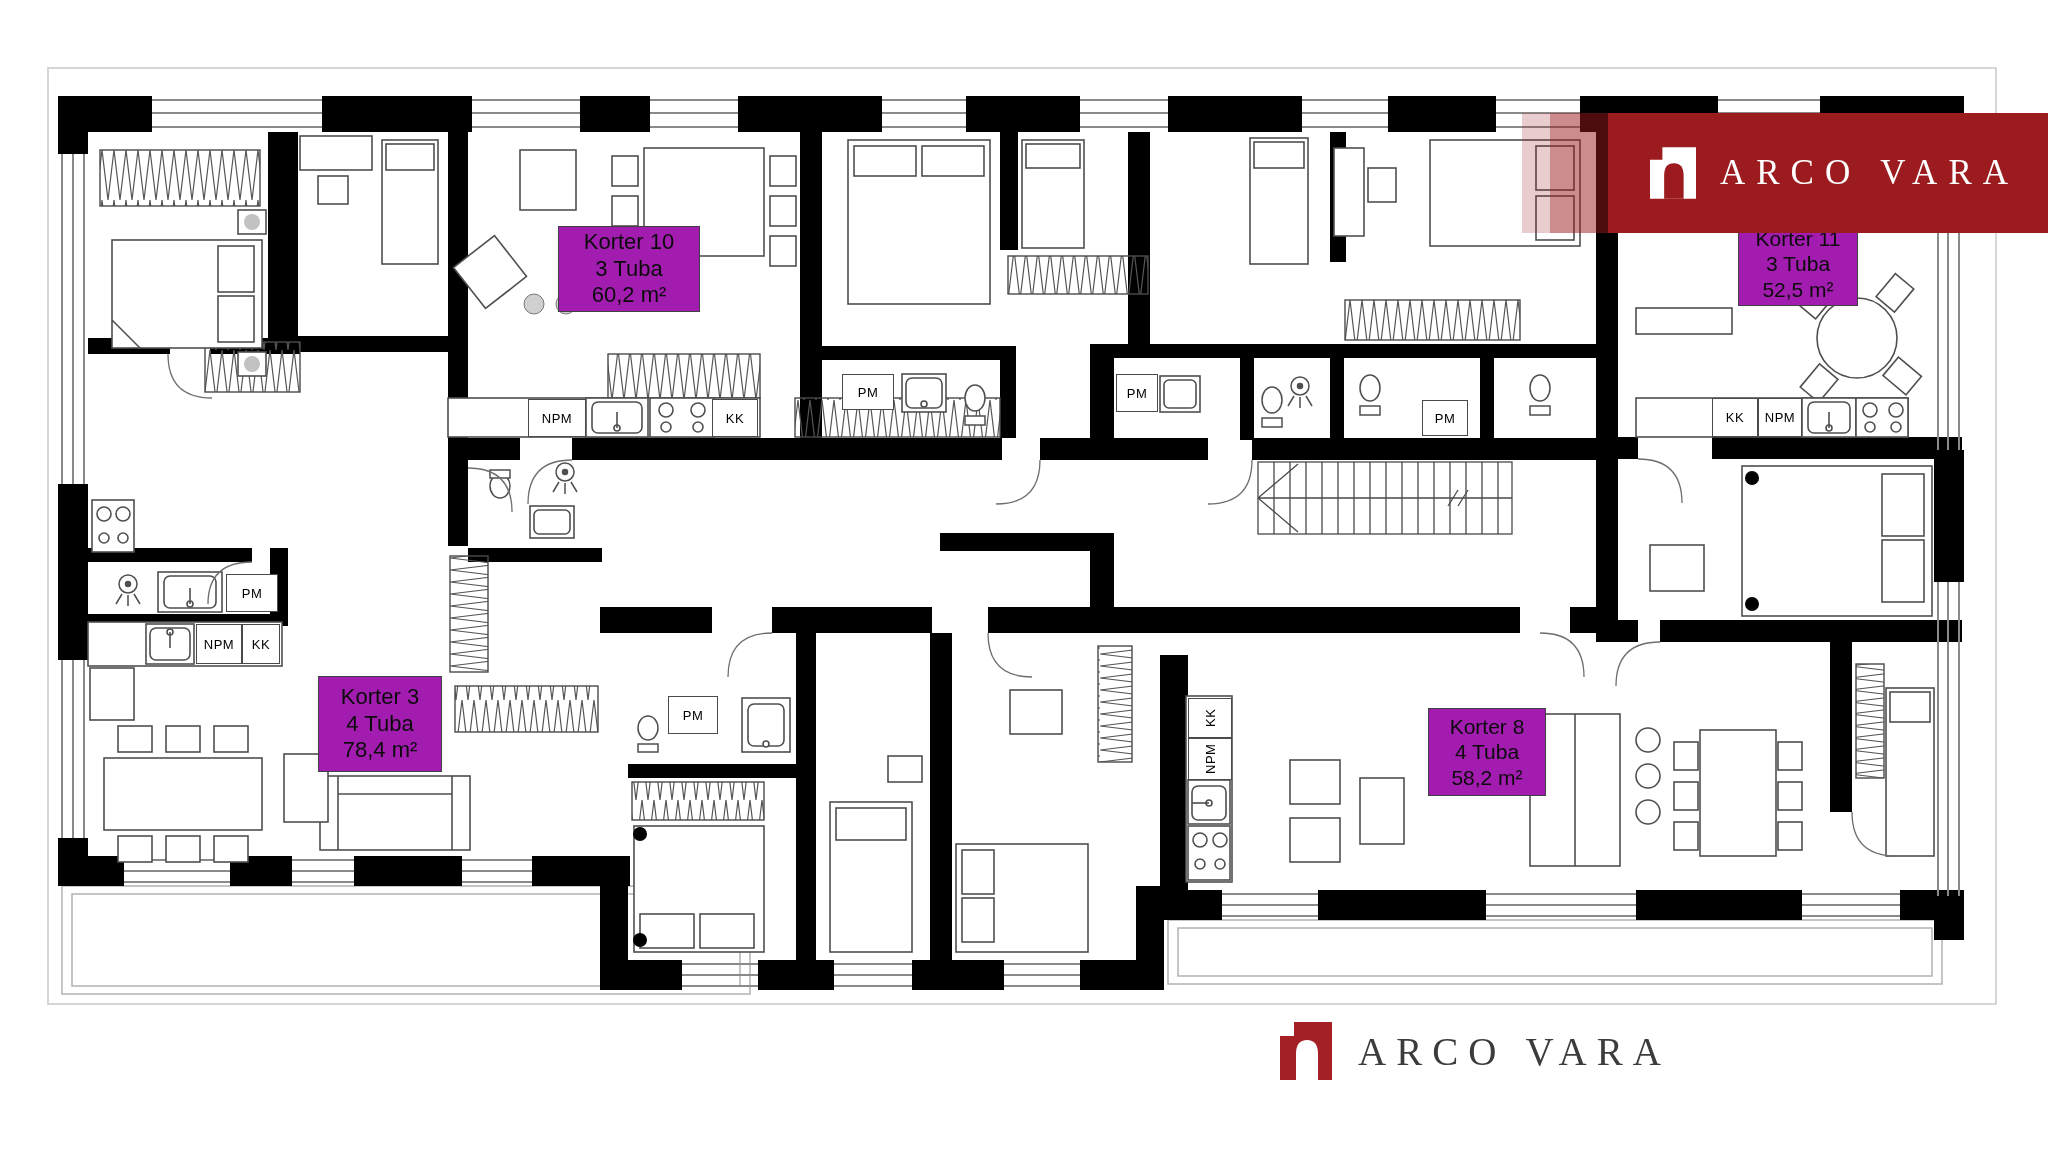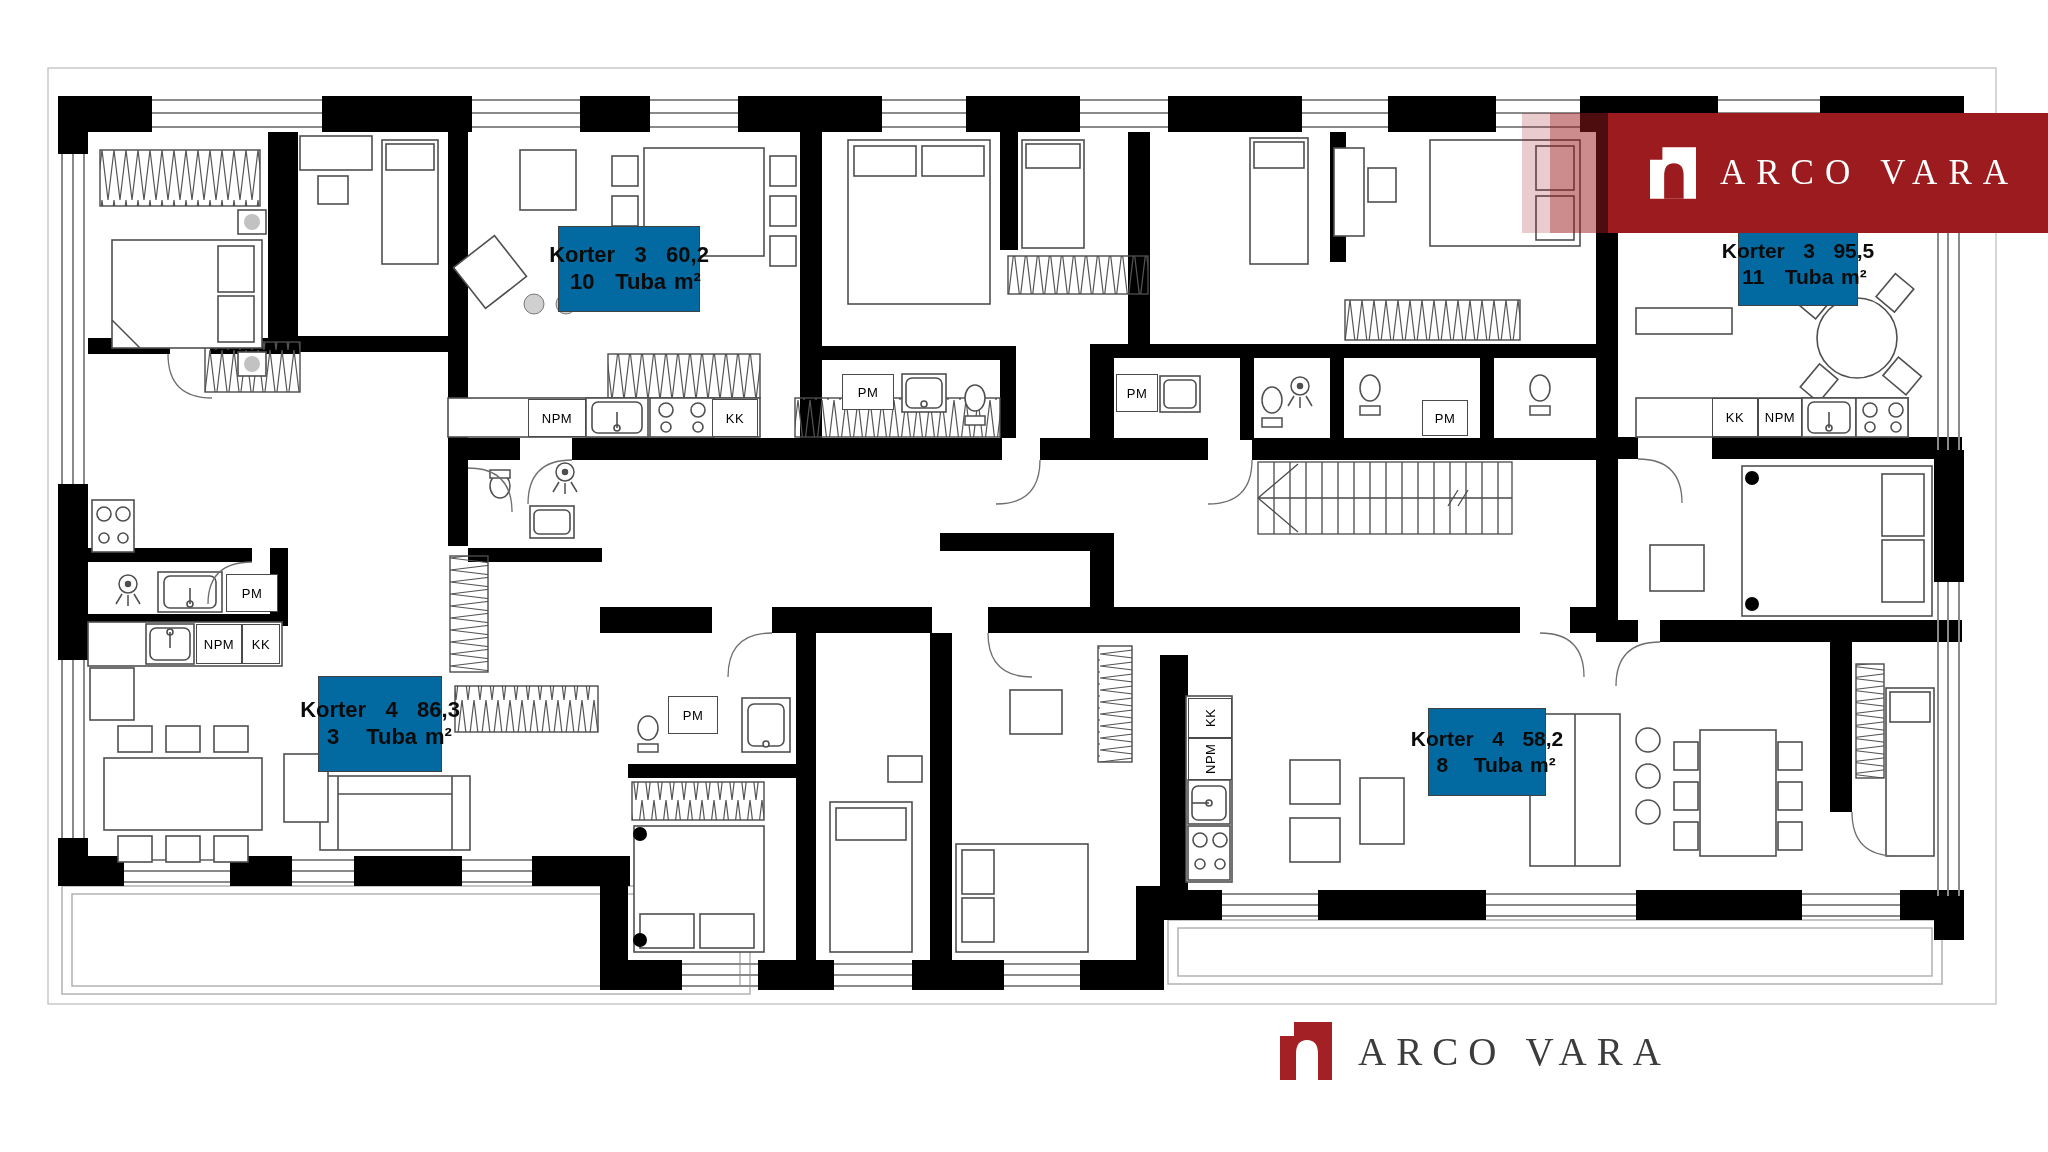--- a/index.html
+++ b/index.html
@@ -1,23 +1,23 @@
 <!DOCTYPE html>
 <html><head>
 <meta charset="utf-8">
 <style>
   html,body{margin:0;padding:0;background:#fff;}
   .stage{position:relative;width:2048px;height:1152px;background:#ffffff;overflow:hidden;
          font-family:"Liberation Sans",sans-serif;}
   .plan{position:absolute;left:0;top:0;z-index:1;}
 
   
-  .kbox{position:absolute;z-index:6;background:#0369a1;border:1px solid #3f4144;
-        display:flex;flex-direction:row;justify-content:center;align-items:center;
-        color:#0b0b0b;font-size:22px;line-height:1.22;text-align:center;box-sizing:border-box;font-weight:bold;}
+  .kbox{position:absolute;z-index:6;background:#a21caf;border:1px solid #3f4144;
+        display:flex;flex-direction:column;justify-content:center;align-items:center;
+        color:#0b0b0b;font-size:22px;line-height:1.22;text-align:center;box-sizing:border-box;}
   .kbox.small{font-size:21px;}
 
   
   .flabel{position:absolute;z-index:5;background:#fff;border:1.4px solid #4a4a4a;
           display:flex;justify-content:center;align-items:center;box-sizing:border-box;
           font-size:13px;color:#000;letter-spacing:0.5px;text-align:right;}
   .flabel.vert{writing-mode:vertical-rl;transform:rotate(180deg);}
 
   
   .banner{position:absolute;left:1608px;top:113px;width:440px;height:120px;z-index:20;
@@ -447,26 +447,26 @@
   </svg>
 
   <div class="kbox" style="left:558px;top:226px;width:142px;height:86px;">
     <span>Korter 10</span>
     <span>3 Tuba</span>
     <span>60,2 m²</span>
   </div>
   <div class="kbox small" style="left:1738px;top:222px;width:120px;height:84px;">
     <span>Korter 11</span>
     <span>3 Tuba</span>
-    <span>95,5 m²</span>
+    <span>52,5 m²</span>
   </div>
   <div class="kbox" style="left:318px;top:676px;width:124px;height:96px;">
     <span>Korter 3</span>
     <span>4 Tuba</span>
-    <span>86,3 m²</span>
+    <span>78,4 m²</span>
   </div>
   <div class="kbox small" style="left:1428px;top:708px;width:118px;height:88px;">
     <span>Korter 8</span>
     <span>4 Tuba</span>
     <span>58,2 m²</span>
   </div>
 
   <div class="flabel" style="left:528px;top:399px;width:58px;height:38px;">NPM</div>
   <div class="flabel" style="left:712px;top:399px;width:46px;height:38px;">KK</div>
   <div class="flabel" style="left:842px;top:374px;width:52px;height:36px;">PM</div>

